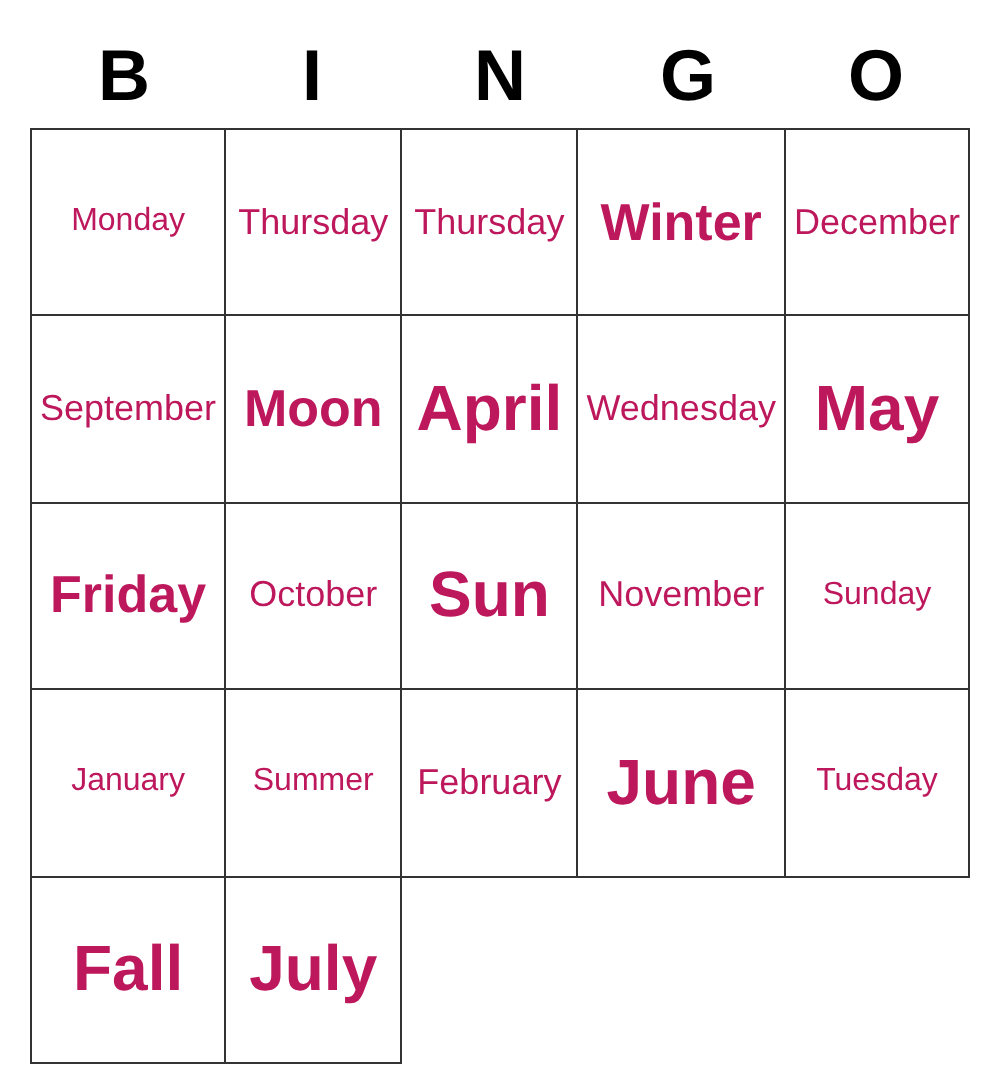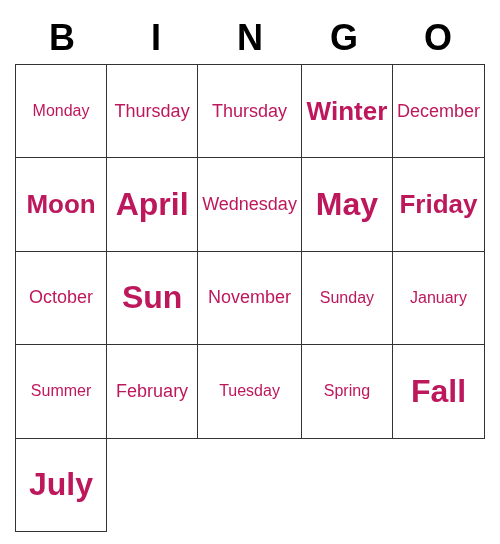--- a/index.html
+++ b/index.html
@@ -103,20 +103,23 @@
       <div class="cell">
         <span class="cell-text size-small">Thursday</span>
       </div>
       <div class="cell">
         <span class="cell-text size-large">Winter</span>
       </div>
       <div class="cell">
         <span class="cell-text size-small">December</span>
       </div>
       <div class="cell">
+        <span class="cell-text size-small">September</span>
+      </div>
+      <div class="cell">
         <span class="cell-text size-large">Moon</span>
       </div>
       <div class="cell">
         <span class="cell-text size-xlarge">April</span>
       </div>
       <div class="cell">
         <span class="cell-text size-small">Wednesday</span>
       </div>
       <div class="cell">
         <span class="cell-text size-xlarge">May</span>
@@ -139,24 +142,24 @@
       <div class="cell">
         <span class="cell-text size-medium">January</span>
       </div>
       <div class="cell">
         <span class="cell-text size-medium">Summer</span>
       </div>
       <div class="cell">
         <span class="cell-text size-small">February</span>
       </div>
       <div class="cell">
-        <span class="cell-text size-medium">Tuesday</span>
+        <span class="cell-text size-xlarge">June</span>
       </div>
       <div class="cell">
-        <span class="cell-text size-medium">Spring</span>
+        <span class="cell-text size-medium">Tuesday</span>
       </div>
       <div class="cell">
         <span class="cell-text size-xlarge">Fall</span>
       </div>
       <div class="cell">
         <span class="cell-text size-xlarge">July</span>
       </div>
     </div>
 </div>
 

